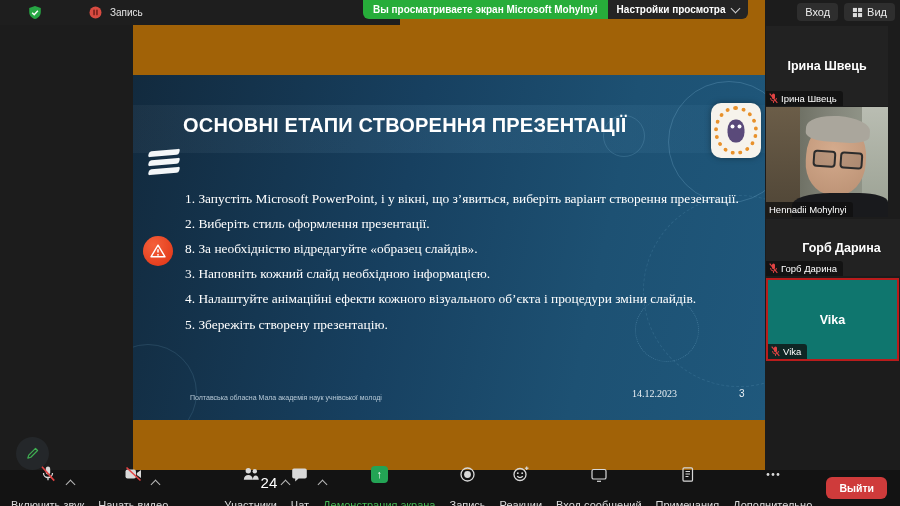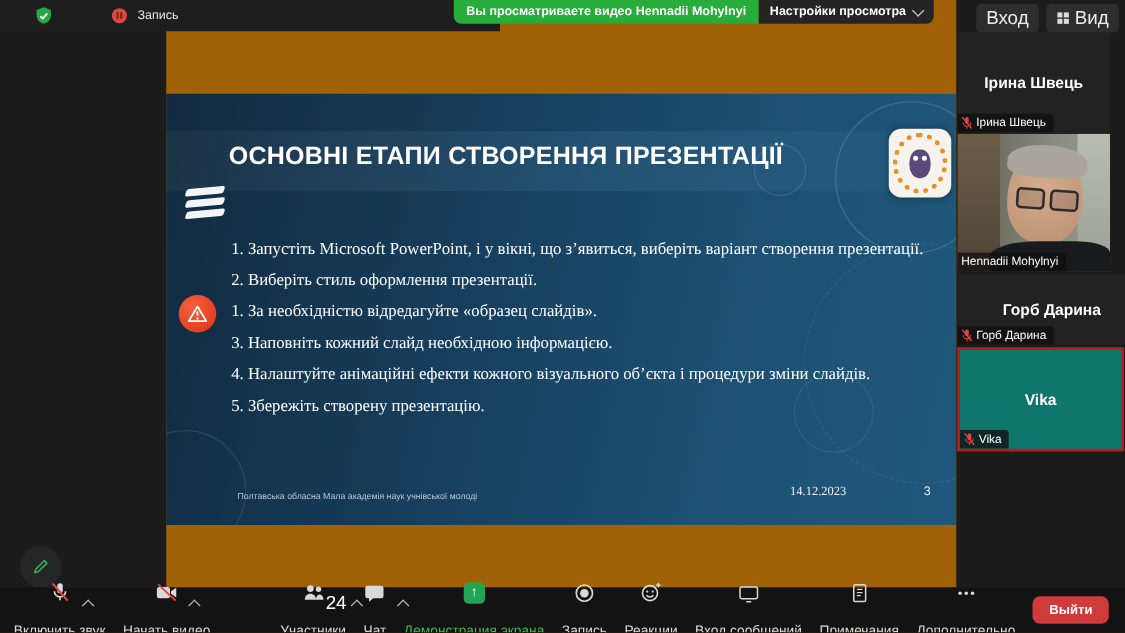--- a/index.html
+++ b/index.html
@@ -53,21 +53,21 @@
   .banner-green{background:#27ad3a;color:#fff;font-size:10px;font-weight:bold;padding:0 10px;
                 display:flex;align-items:center;border-radius:0 0 0 6px;white-space:nowrap;}
   .banner-btn{background:#242424;color:#fff;font-size:10px;font-weight:bold;padding:0 9px;
               display:flex;align-items:center;gap:6px;border-radius:0 0 6px 0;white-space:nowrap;cursor:pointer;}
   .chev-down{width:6px;height:6px;border-right:1.5px solid #cfcfcf;border-bottom:1.5px solid #cfcfcf;
              transform:rotate(45deg);margin-top:-3px;}
 
   
   .sidebar{position:absolute;left:765px;top:0;width:135px;height:506px;background:#1c1c1c;}
   .sb-top{position:absolute;top:3px;right:5px;display:flex;gap:6px;z-index:3;}
-  .sb-btn{background:#2e2e2e;color:#ececec;font-size:15px;padding:3px 8px;border-radius:4px;
+  .sb-btn{background:#2e2e2e;color:#ececec;font-size:11px;padding:3px 8px;border-radius:4px;
           display:flex;align-items:center;gap:4px;cursor:pointer;}
   .tile{position:absolute;left:1px;width:122px;background:#222;overflow:hidden;}
   .t1{top:26px;height:80px;}
   .t2{top:107px;height:110px;}
   .t3{top:219px;height:57px;padding-left:29px;}
   .t4{top:278px;height:79px;border:2px solid #b91c1c;width:129px;background:#0f766e;}
   .tile-name{position:absolute;inset:0;display:flex;align-items:center;justify-content:center;
              color:#fff;font-weight:bold;font-size:12.5px;}
   .tile-label{position:absolute;left:0;bottom:0;background:rgba(15,15,15,.78);color:#fff;font-size:9.5px;
               padding:2px 6px 2px 3px;display:flex;align-items:center;gap:3px;border-radius:0 3px 0 0;}
@@ -136,21 +136,21 @@
       </div>
 
       <div class="logo">
         <div class="logo-sun"></div>
         <div class="logo-owl"></div>
       </div>
 
       <div class="s-list">
         <div>1. Запустіть Microsoft PowerPoint, і у вікні, що з’явиться, виберіть варіант створення презентації.</div>
         <div>2. Виберіть стиль оформлення презентації.</div>
-        <div>1. За необхідністю відредагуйте «образец слайдів».</div>
+        <div>8. За необхідністю відредагуйте «образец слайдів».</div>
         <div>3. Наповніть кожний слайд необхідною інформацією.</div>
         <div>4. Налаштуйте анімаційні ефекти кожного візуального об’єкта і процедури зміни слайдів.</div>
         <div>5. Збережіть створену презентацію.</div>
       </div>
 
       <div class="s-footer-org">Полтавська обласна Мала академія наук учнівської молоді</div>
       <div class="s-date">14.12.2023</div>
       <div class="s-page">3</div>
     </div>
   </div>
@@ -166,21 +166,21 @@
       <svg width="15" height="15" viewBox="0 0 15 15">
         <circle cx="7.5" cy="7.5" r="6" fill="#d84b41"></circle>
         <rect x="5.2" y="4.6" width="1.7" height="5.8" rx="0.8" fill="#7e221c"></rect>
         <rect x="8.1" y="4.6" width="1.7" height="5.8" rx="0.8" fill="#7e221c"></rect>
       </svg>
     </span>
     <span class="tb-reclabel">Запись</span>
   </div>
 
   <div class="banner">
-    <div class="banner-green">Вы просматриваете видео Hennadii Mohylnyi</div>
+    <div class="banner-green">Вы просматриваете экран Microsoft Mohylnyi</div>
     <div class="banner-btn">
       <span>Настройки просмотра</span>
       <span class="chev-down"></span>
     </div>
   </div>
 
   <div class="sidebar">
     <div class="sb-top">
       <div class="sb-btn">
         <span>Вход</span>

